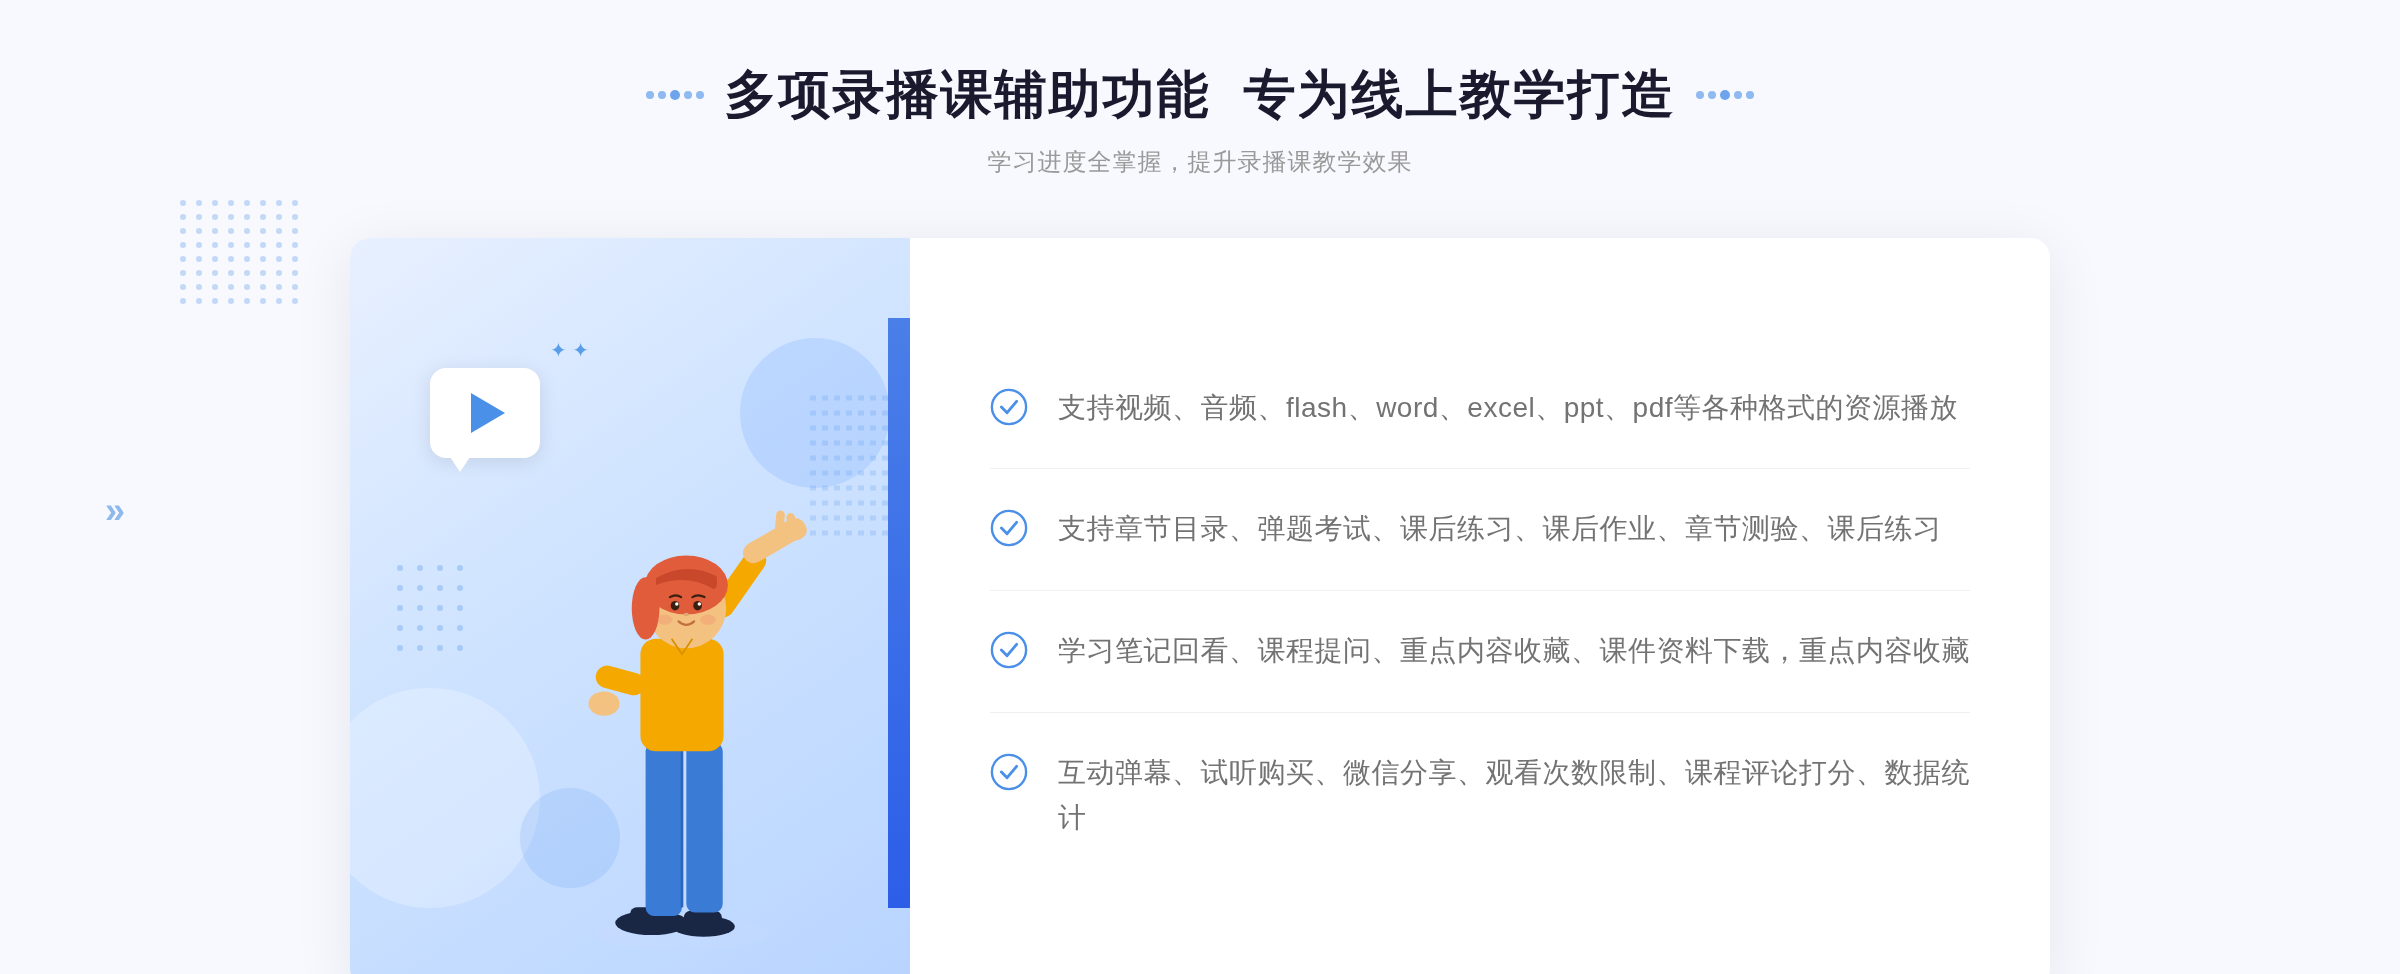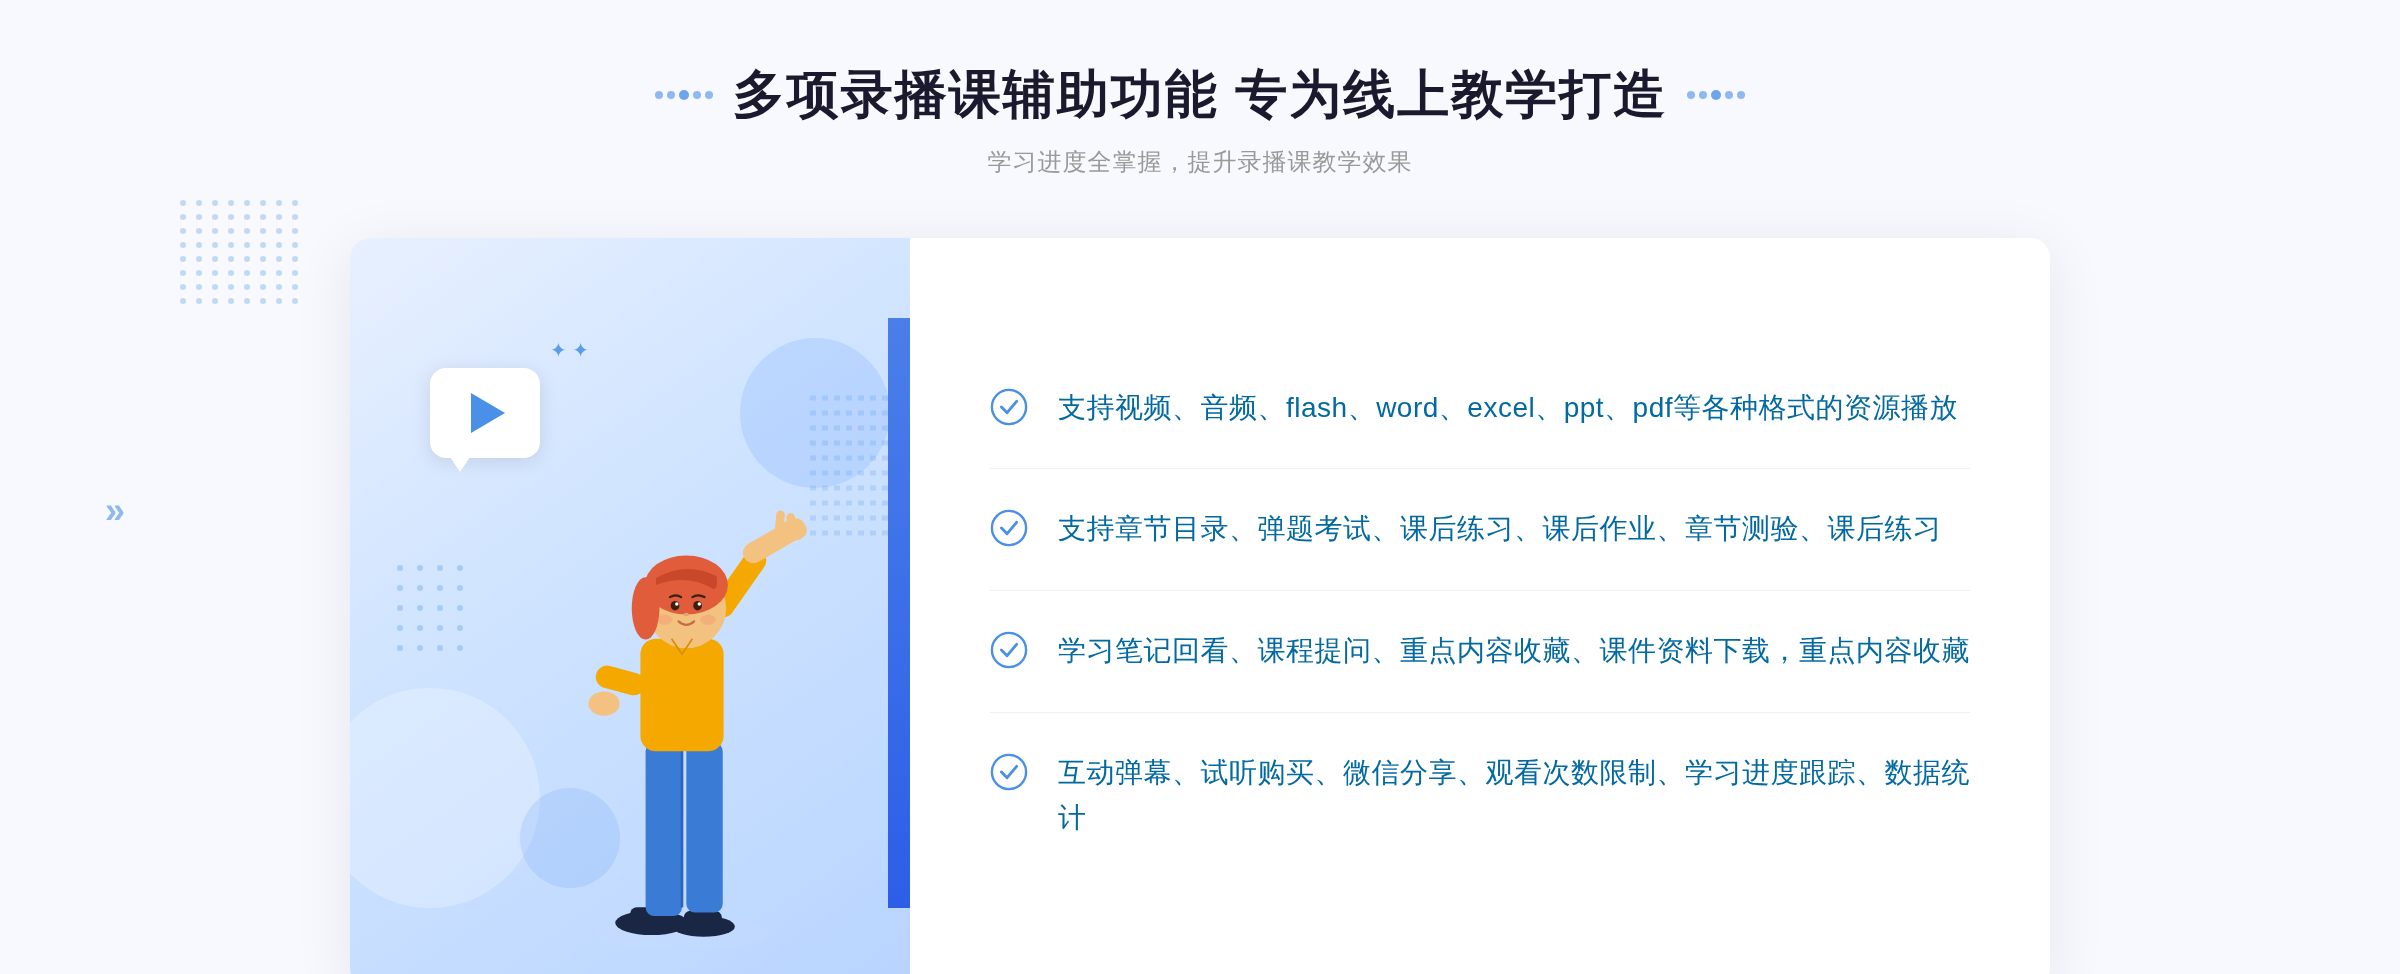--- a/index.html
+++ b/index.html
@@ -54,20 +54,21 @@
       text-align: center;
       margin-bottom: 60px;
       position: relative;
     }
 
     .header-title-wrapper {
       display: flex;
       align-items: center;
       gap: 20px;
       margin-bottom: 16px;
+      font-family: Liberation Mono, monospace;
     }
 
     .header-title {
       font-size: 52px;
       font-weight: 600;
       color: #1a1a2e;
       letter-spacing: 2px;
     }
 
     .header-subtitle {
@@ -221,21 +222,21 @@
       margin-top: 2px;
     }
 
     .check-icon svg {
       width: 38px;
       height: 38px;
     }
 
     .feature-text {
       font-size: 28px;
-      color: #0369a1;
+      color: #737373;
       line-height: 1.6;
       font-weight: 400;
       letter-spacing: 0.5px;
     }
 
     
     .dot-grid {
       display: grid;
       grid-template-columns: repeat(8, 1fr);
       gap: 8px;
@@ -531,19 +532,19 @@
         <span class="feature-text">学习笔记回看、课程提问、重点内容收藏、课件资料下载，重点内容收藏</span>
       </div>
 
       <div class="feature-item">
         <div class="check-icon">
           <svg viewBox="0 0 40 40" fill="none" xmlns="http://www.w3.org/2000/svg">
             <circle cx="20" cy="20" r="18" stroke="#4a8fe8" stroke-width="2.5" fill="none"></circle>
             <path d="M12 20 L18 26 L28 14" stroke="#4a8fe8" stroke-width="3" stroke-linecap="round" stroke-linejoin="round" fill="none"></path>
           </svg>
         </div>
-        <span class="feature-text">互动弹幕、试听购买、微信分享、观看次数限制、学习进度跟踪、数据统计</span>
+        <span class="feature-text">互动弹幕、试听购买、微信分享、观看次数限制、课程评论打分、数据统计</span>
       </div>
 
     </div>
   </div>
 
 </div>
 
 </body></html>

